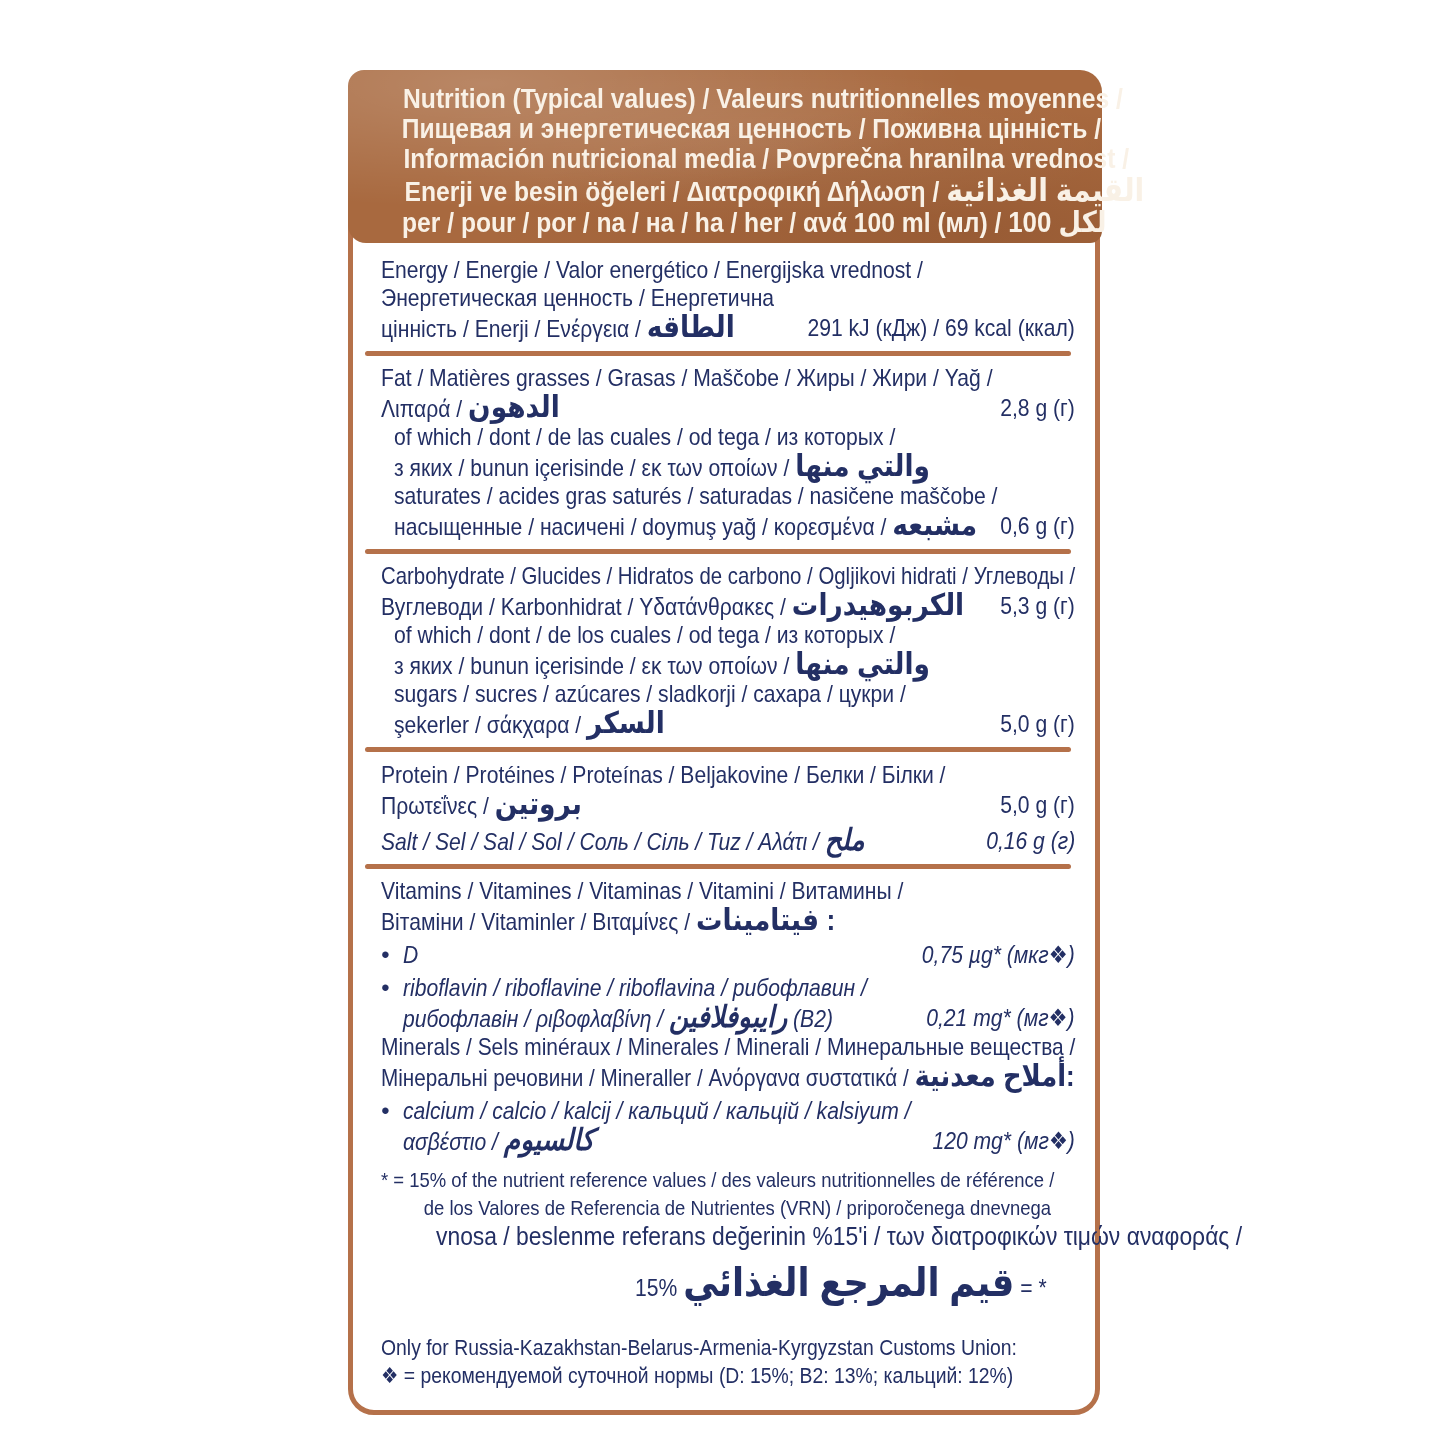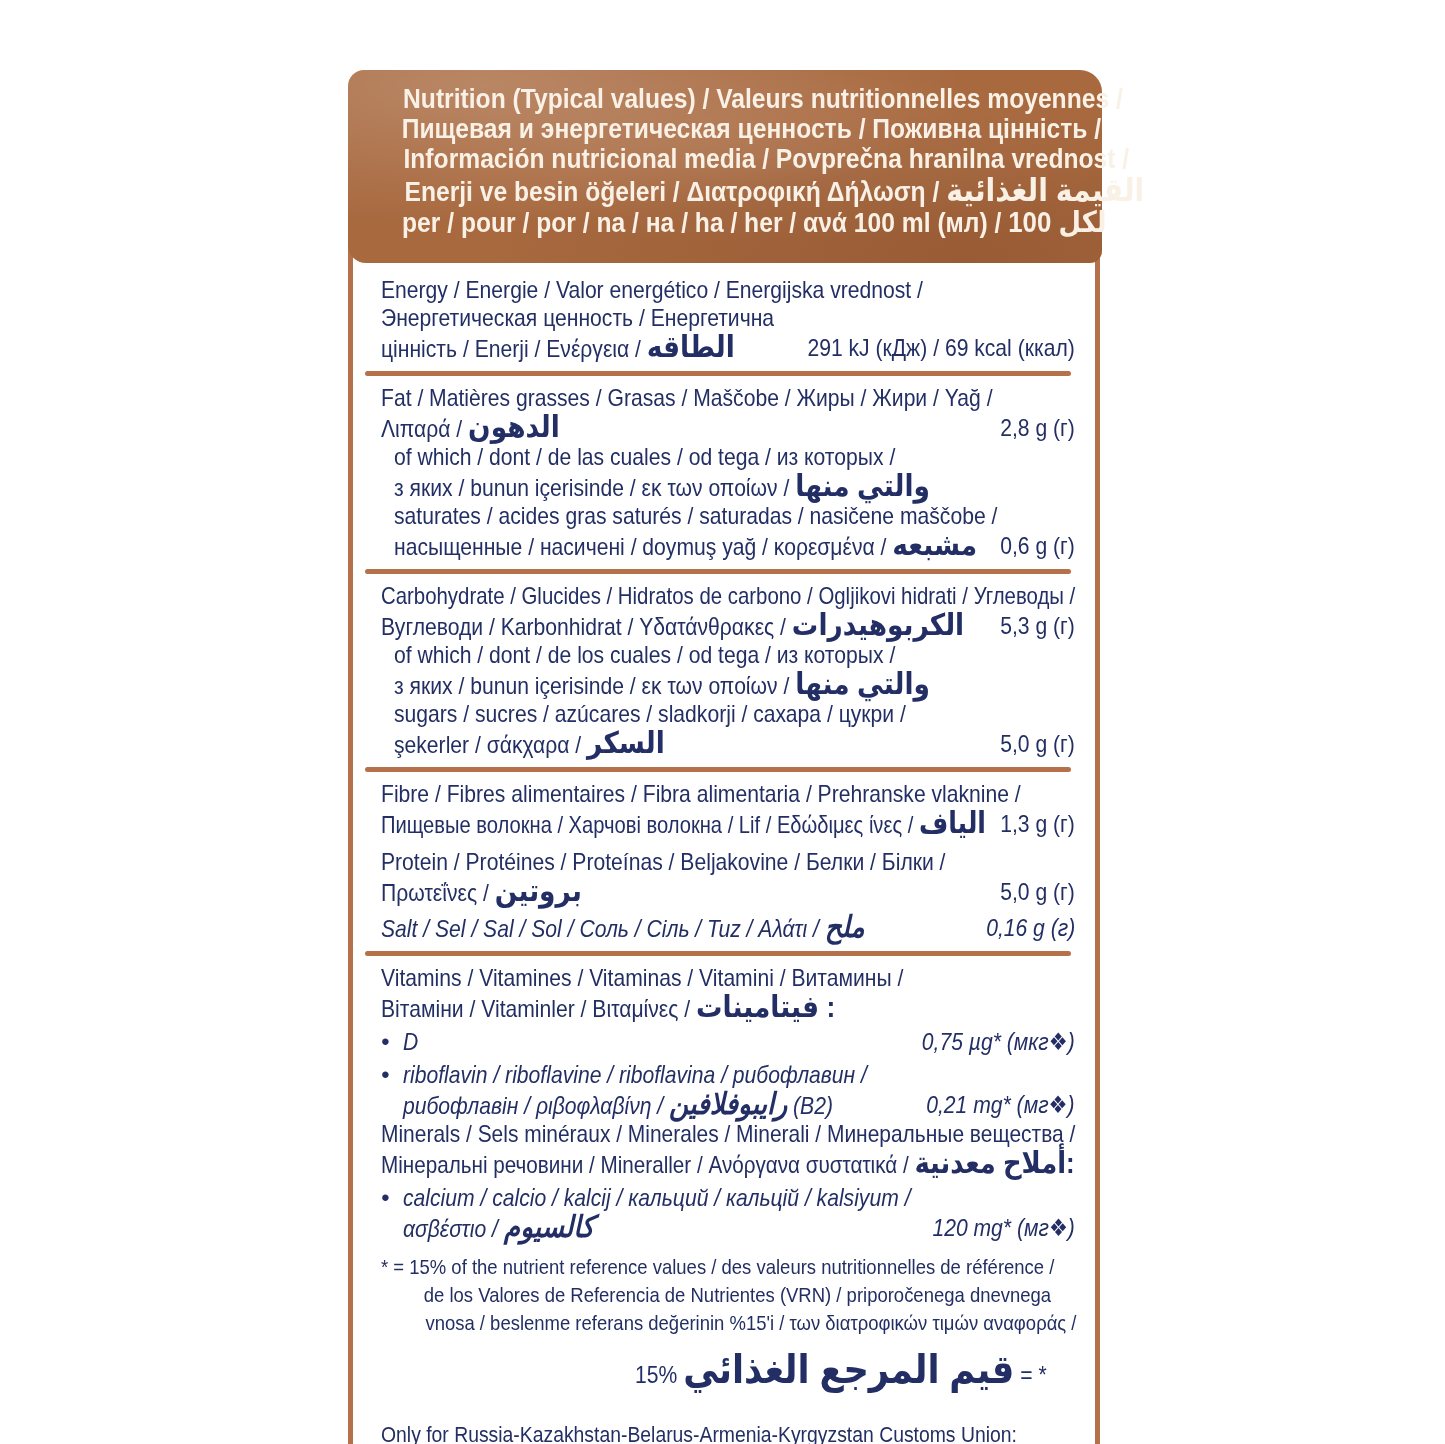--- a/index.html
+++ b/index.html
@@ -14,21 +14,21 @@
   .wrap{position:absolute;left:348px;top:70px;width:752px;}
   .banner{
     position:relative;z-index:2;width:742px;margin:0 auto;
     background-color:var(--banner-bg);
     background-image:
       radial-gradient(ellipse at 18% 8%, rgba(255,255,255,.20), transparent 55%),
       radial-gradient(ellipse at 82% 95%, rgba(80,30,5,.18), transparent 55%),
       radial-gradient(ellipse at 55% 45%, rgba(255,255,255,.07), transparent 60%);
     color:var(--banner-text);
     text-align:center;font-weight:bold;font-size:28px;line-height:30px;
-    padding:14px 6px 25px;border-radius:16px 22px 12px 18px;
+    padding:14px 6px 5px;border-radius:16px 22px 12px 18px;
   }
   .bline{white-space:nowrap;}
   .frame{
     position:relative;z-index:1;margin-top:-48px;background:#fff;
     border:5px solid var(--accent);
     border-radius:14px 14px 26px 26px;
     padding:56px 20px 20px 28px;
   }
   .row{font-size:24px;line-height:28px;white-space:nowrap;}
   .fit{display:inline-block;white-space:nowrap;transform-origin:0 50%;}
@@ -103,27 +103,20 @@
       <div class="row ind"><span class="fit" style="transform: scaleX(0.88);">of which / dont / de los cuales / od tega / из которых /</span></div>
       <div class="row ind"><span class="fit" style="transform: scaleX(0.88);"><span>з яких / bunun içerisinde / εκ των οποίων / </span><span class="ar">والتي منها</span></span></div>
       <div class="row ind"><span class="fit" style="transform: scaleX(0.88);">sugars / sucres / azúcares / sladkorji / сахара / цукри /</span></div>
       <div class="row ind vrow">
         <span class="fit" style="transform: scaleX(0.88);"><span>şekerler / σάκχαρα / </span><span class="ar">السكر</span></span>
         <span class="val">5,0 g (г)</span>
       </div>
     </div>
     <hr class="sep">
 
-    <div>
-      <div class="row"><span class="fit" style="transform: scaleX(0.88);">Fibre / Fibres alimentaires / Fibra alimentaria / Prehranske vlaknine /</span></div>
-      <div class="row vrow">
-        <span class="fit" style="transform: scaleX(0.83939);"><span>Пищевые волокна / Харчові волокна / Lif / Εδώδιμες ίνες / </span><span class="ar">الياف</span></span>
-        <span class="val">1,3 g (г)</span>
-      </div>
-    </div>
 
     <div class="gap-m">
       <div class="row"><span class="fit" style="transform: scaleX(0.88);">Protein / Protéines / Proteínas / Beljakovine / Белки / Білки /</span></div>
       <div class="row vrow">
         <span class="fit" style="transform: scaleX(0.88);"><span>Πρωτεΐνες / </span><span class="ar">بروتين</span></span>
         <span class="val">5,0 g (г)</span>
       </div>
     </div>
 
     <div class="gap-s row vrow">
@@ -165,21 +158,21 @@
             <span class="fit" style="transform: scaleX(0.88);"><span>ασβέστιο / </span><span class="ar">كالسيوم</span></span>
             <span class="val">120 mg* (мг❖)</span>
           </div>
         </div>
       </div>
     </div>
 
     <div class="footnote">
       <div class="row" style="font-size:21px;"><span class="fit" style="transform: scaleX(0.88);">* = 15% of the nutrient reference values / des valeurs nutritionnelles de référence /</span></div>
       <div class="row fn-center" style="font-size:21px;"><span class="fit fitc" style="transform: scaleX(0.88);">de los Valores de Referencia de Nutrientes (VRN) / priporočenega dnevnega</span></div>
-      <div class="row fn-center" style="font-size:21px;"><span class="fit fitc" style="transform: scaleX(0.88);">vnosa / beslenme referans değerinin %15'i / των διατροφικών τιμών αναφοράς /</span></div>
+      <div class="row fn-center" style="font-size:26px;"><span class="fit fitc" style="transform: scaleX(0.88);">vnosa / beslenme referans değerinin %15'i / των διατροφικών τιμών αναφοράς /</span></div>
       <div class="row fn-ar">
         <span class="fit fitc" style="transform: scaleX(0.88);"><span class="ar-big">قيم المرجع الغذائي</span><span> %15 = *</span></span>
       </div>
     </div>
 
     <div class="customs">
       <div class="row" style="font-size:22px;"><span class="fit" style="transform: scaleX(0.88);">Only for Russia-Kazakhstan-Belarus-Armenia-Kyrgyzstan Customs Union:</span></div>
       <div class="row" style="font-size:22px;"><span class="fit" style="transform: scaleX(0.88);">❖ = рекомендуемой суточной нормы (D: 15%; B2: 13%; кальций: 12%)</span></div>
     </div>
 

